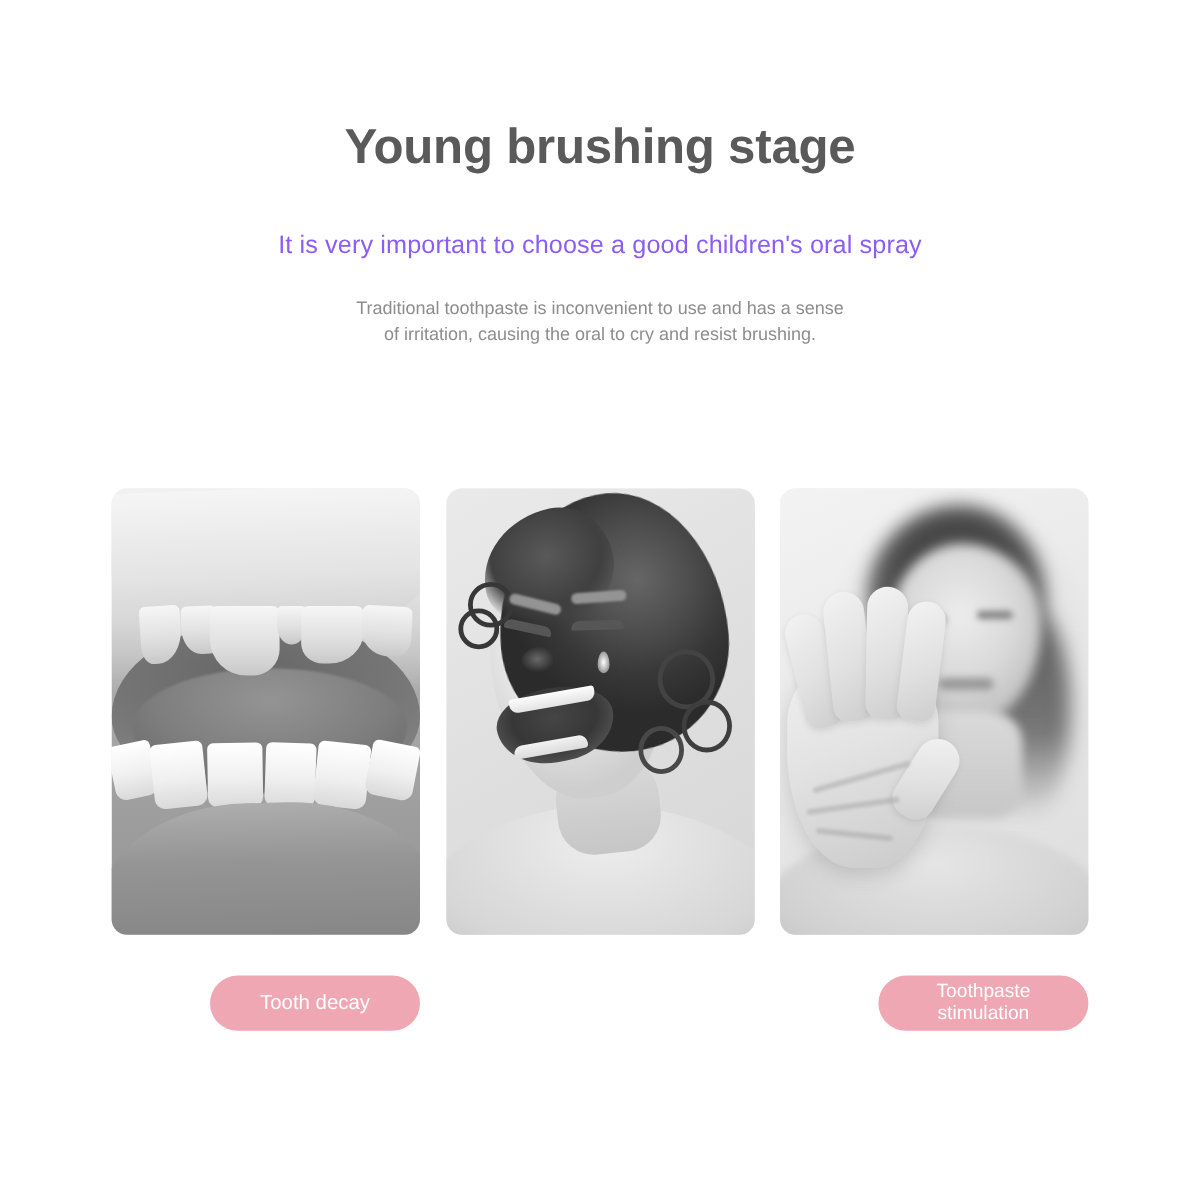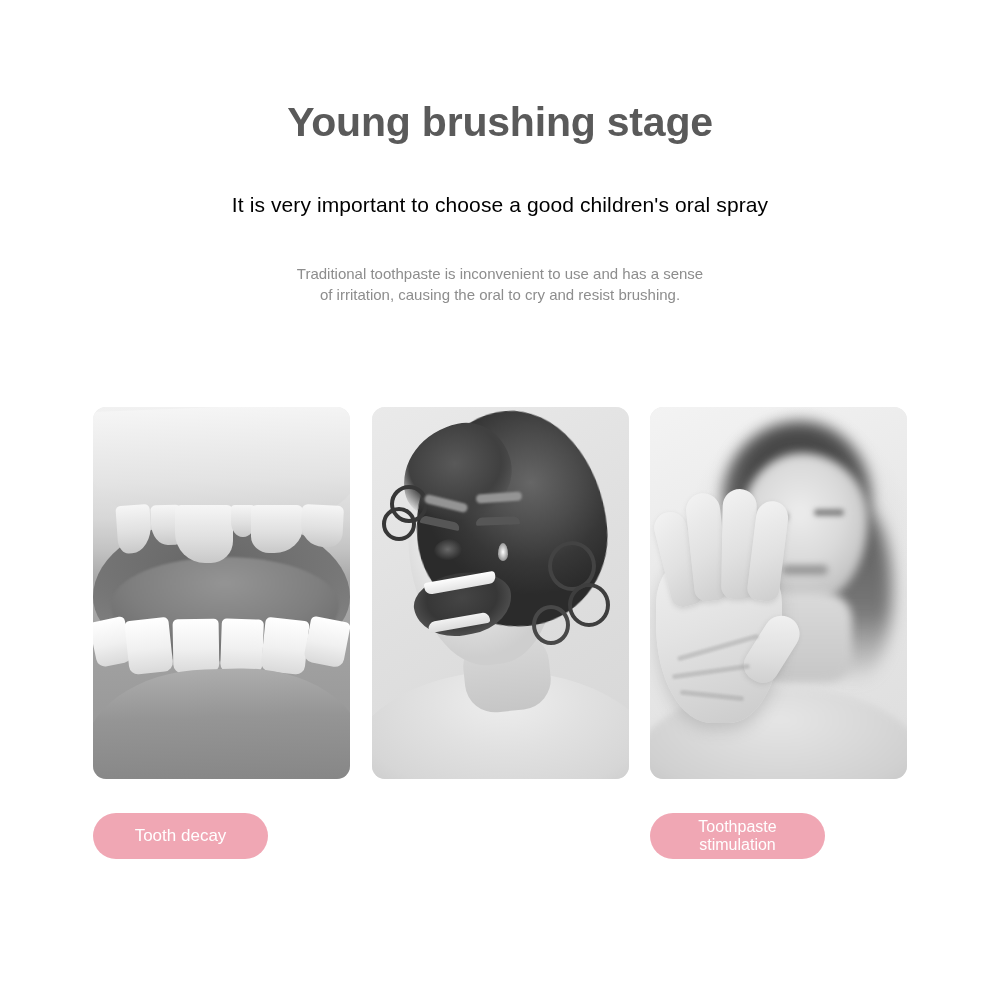--- a/index.html
+++ b/index.html
@@ -13,25 +13,25 @@
 
   
   .header{position:absolute;left:0;top:0;width:1000px;text-align:center;}
   .title{
     margin:0;padding-top:100px;
     font-size:41px;font-weight:bold;color:#5a5a5a;
     letter-spacing:-0.2px;line-height:1.1;
   }
   .subtitle{
     margin:0;padding-top:48px;
-    font-size:21px;font-weight:normal;color:#000000;
+    font-size:21px;font-weight:normal;color:#8b5cf6;
     letter-spacing:0.1px;
   }
   .lead{
-    margin:16px;padding-top:30px;
+    margin:0;padding-top:30px;
     font-size:15px;color:#8d8d8d;line-height:1.42;
   }
   .lead span{display:block;}
 
   
   .cards{
     position:absolute;left:93px;top:407px;
     width:814px;height:372px;
     display:flex;justify-content:space-between;
   }
@@ -247,21 +247,21 @@
   }
   .p3 .cr1{left:26px;top:238px;width:84px;height:5px;transform:rotate(-16deg);}
   .p3 .cr2{left:22px;top:262px;width:78px;height:5px;transform:rotate(-8deg);}
   .p3 .cr3{left:30px;top:286px;width:64px;height:5px;transform:rotate(6deg);}
 
   
   .badges{
     position:absolute;left:93px;top:813px;width:814px;height:46px;
     display:flex;justify-content:space-between;
   }
-  .badge-col{width:257px;display:flex;justify-content:flex-start;}
+  .badge-col{width:257px;display:flex;justify-content:flex-end;}
   .badge{
     min-width:175px;max-width:210px;height:46px;
     border-radius:23px;
     background:#f0a7b4;
     display:flex;align-items:center;justify-content:center;
     color:#ffffff;font-size:17px;line-height:1.15;text-align:center;
     padding:0 18px;box-sizing:border-box;
     white-space:pre-line;
   }
   .badge.two-line{font-size:16px;line-height:1.12;}

